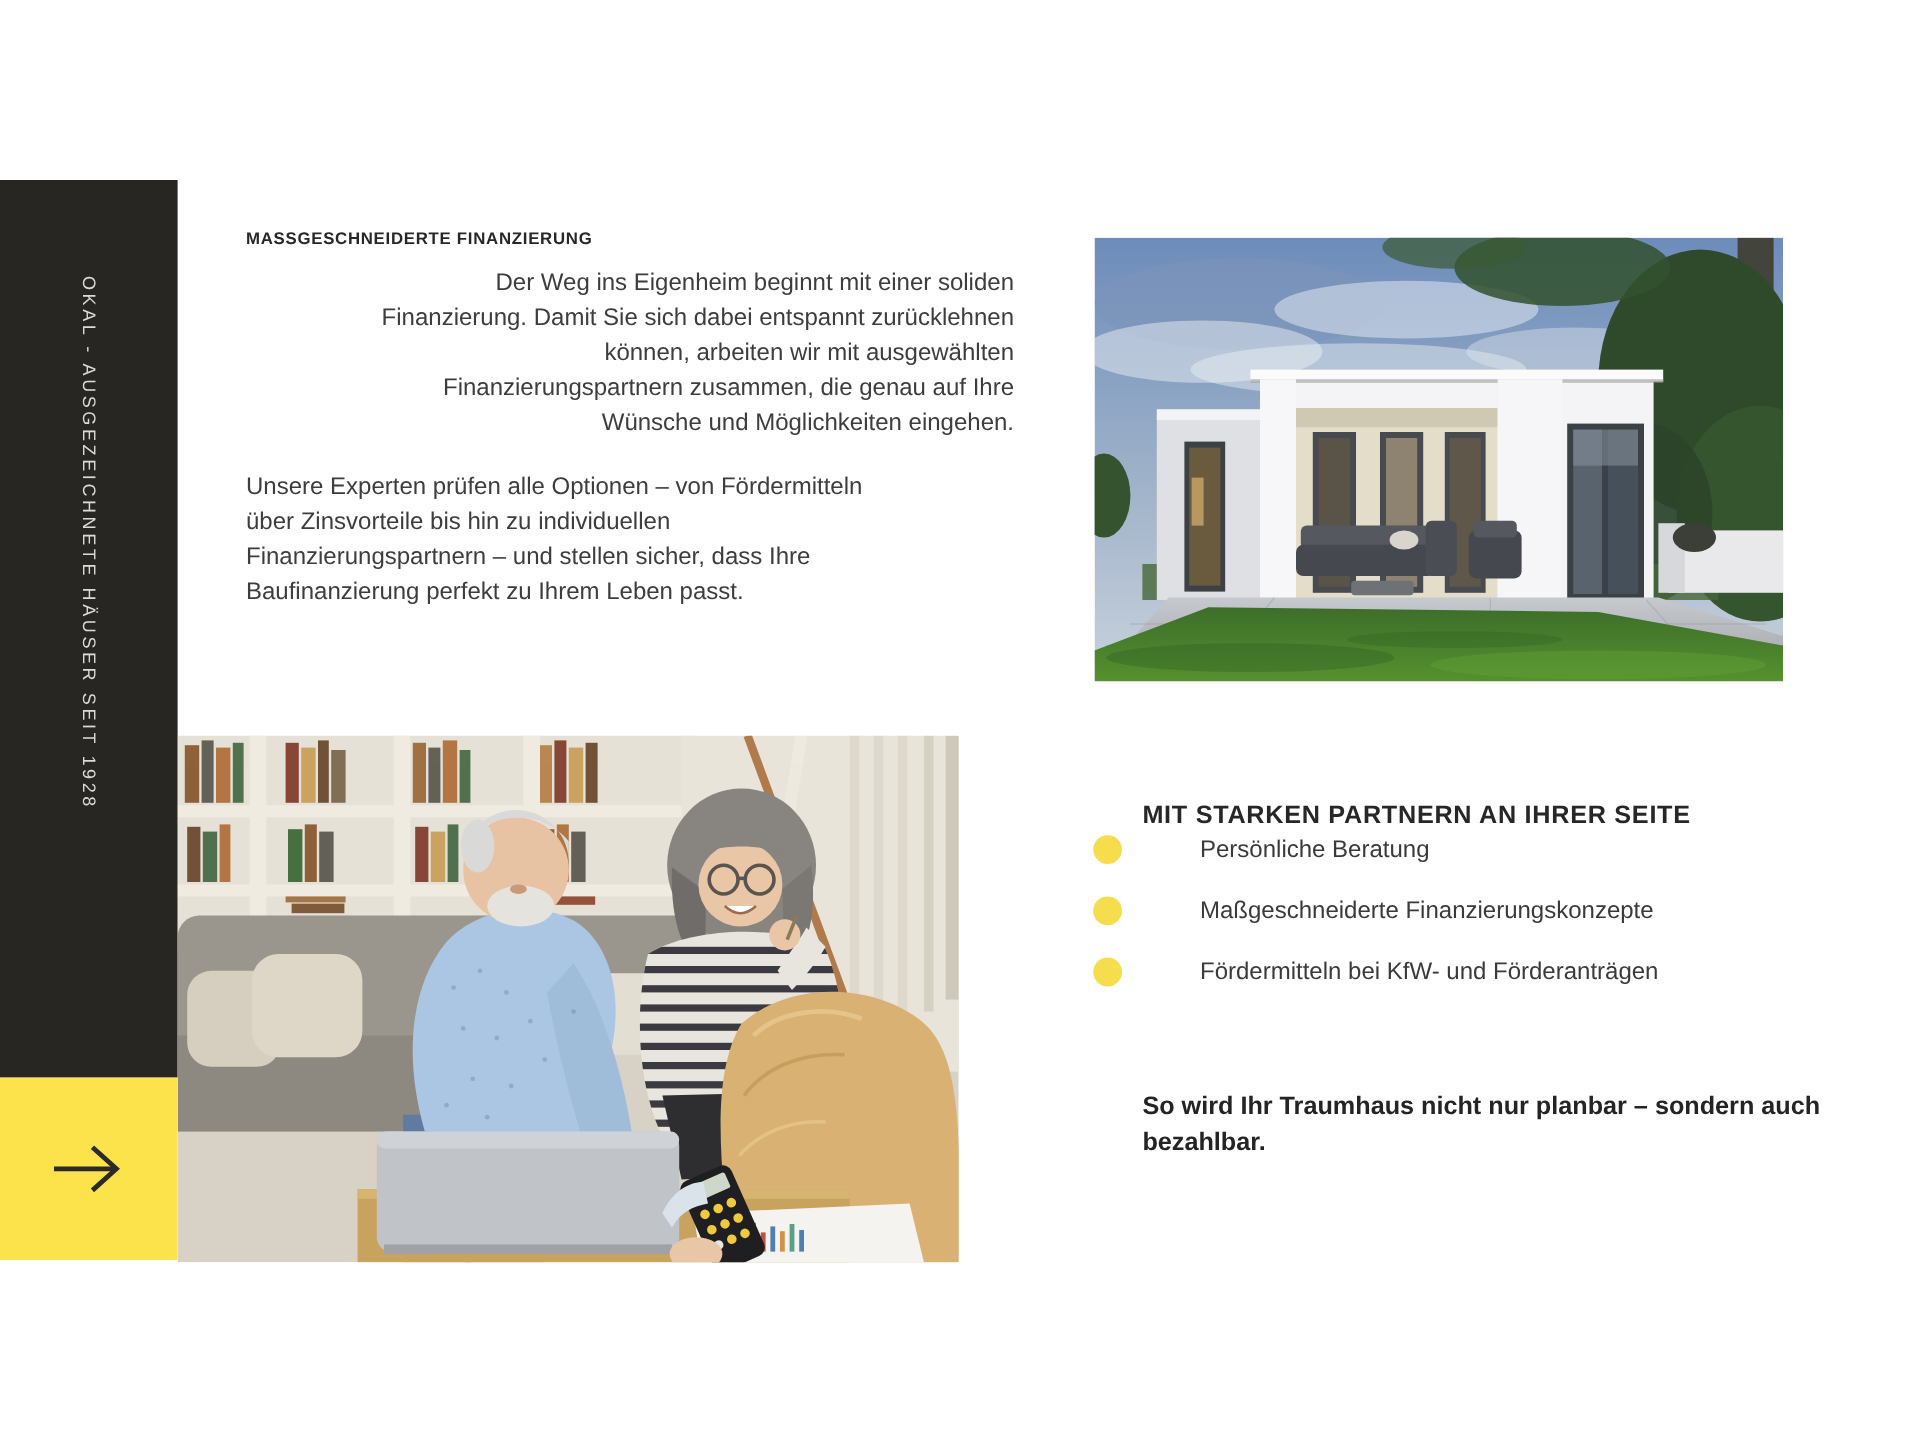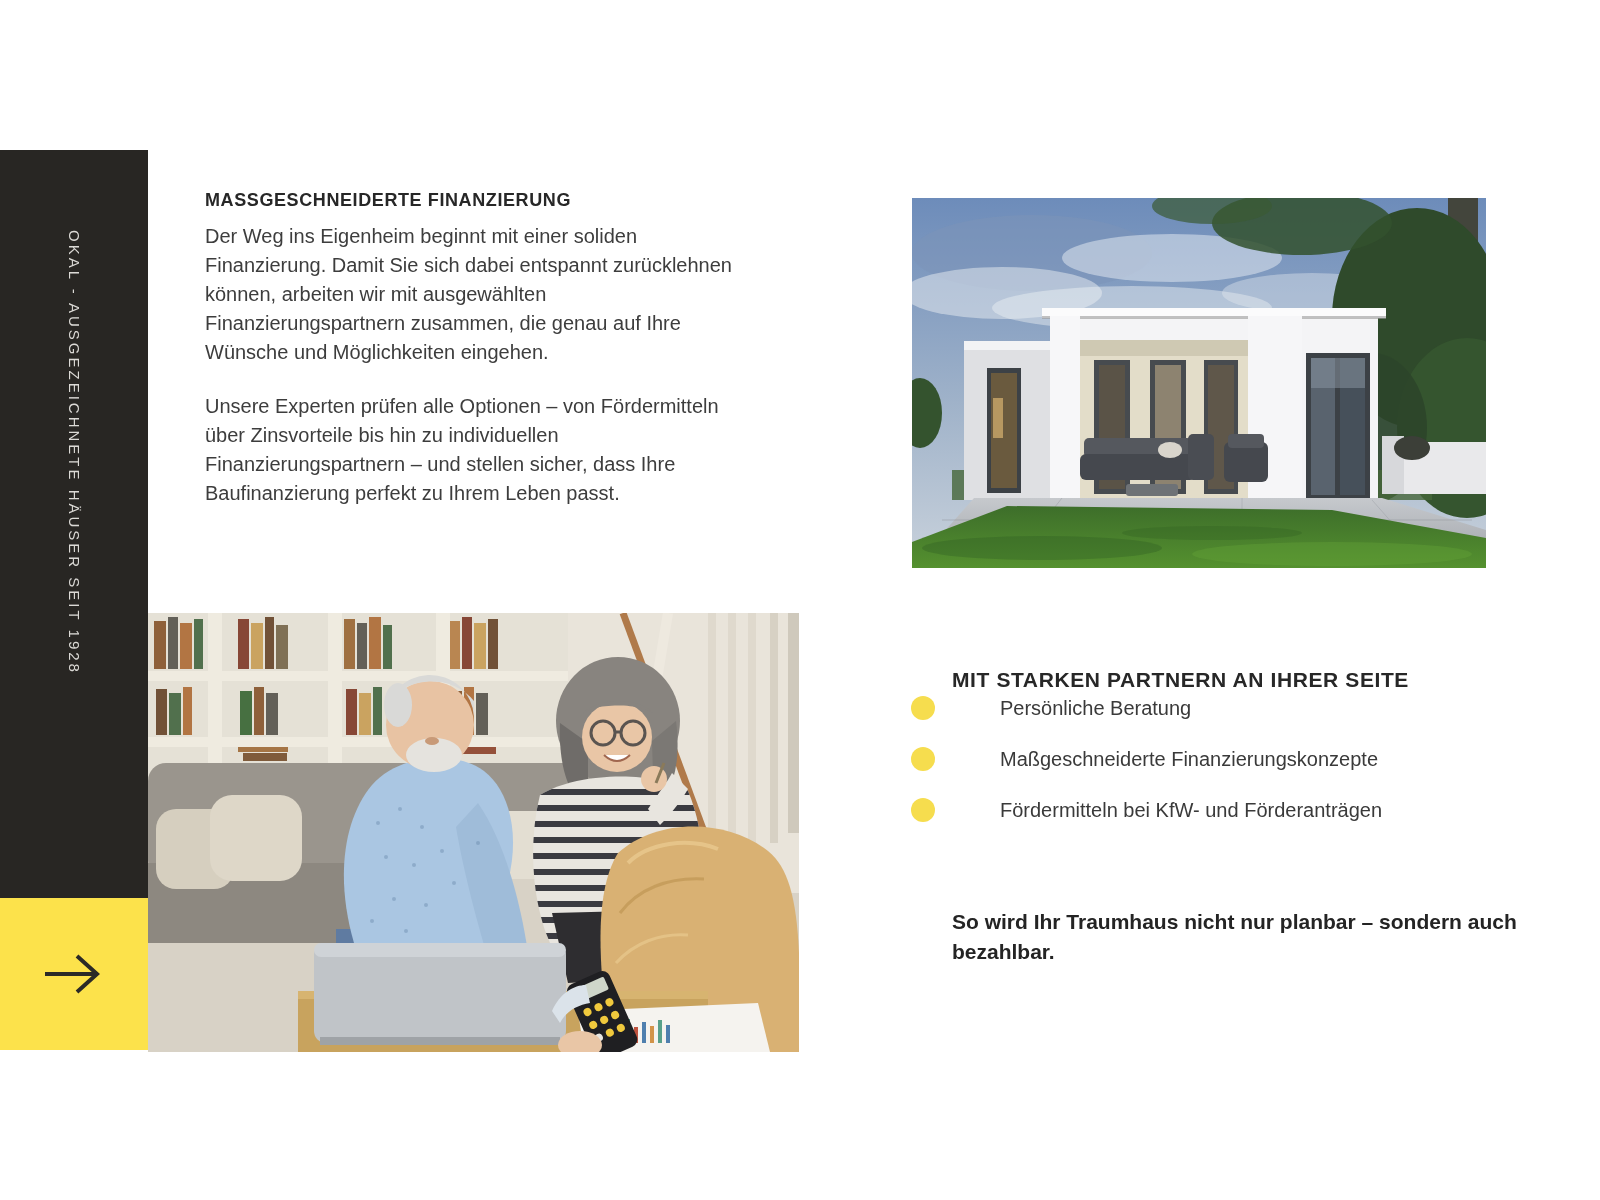--- a/index.html
+++ b/index.html
@@ -9,25 +9,25 @@
   
   .sidebar{position:absolute;left:0;top:150px;width:148px;height:748px;background:#282623;
            display:flex;justify-content:center;box-sizing:border-box;padding-top:80px;}
   .sidebar-text{writing-mode:vertical-rl;text-orientation:mixed;font-size:15px;letter-spacing:3px;
                 color:#dcdad6;white-space:nowrap;}
 
   .arrow-box{position:absolute;left:0;top:898px;width:148px;height:152px;background:#fce24b;
              display:flex;align-items:center;justify-content:center;cursor:pointer;}
 
   
-  .main-heading{position:absolute;left:205px;top:190px;font-size:18px;font-weight:bold;
+  .main-heading{position:absolute;left:205px;top:190px;font-size:14px;font-weight:bold;
                 color:#272727;letter-spacing:0.6px;}
   .para{position:absolute;left:205px;width:640px;font-size:20px;line-height:29px;color:#3d3d3d;
         white-space:pre-line;}
-  .para1{top:222px;}
+  .para1{top:222px;text-align:right;}
   .para2{top:392px;}
 
   
   .house-photo{position:absolute;left:912px;top:198px;width:574px;height:370px;overflow:hidden;}
   .people-photo{position:absolute;left:148px;top:613px;width:651px;height:439px;overflow:hidden;}
   .house-photo svg,.people-photo svg{display:block;}
 
   
   .partners-heading{position:absolute;left:952px;top:668px;font-size:21px;font-weight:bold;
                     color:#272727;letter-spacing:0.6px;}

